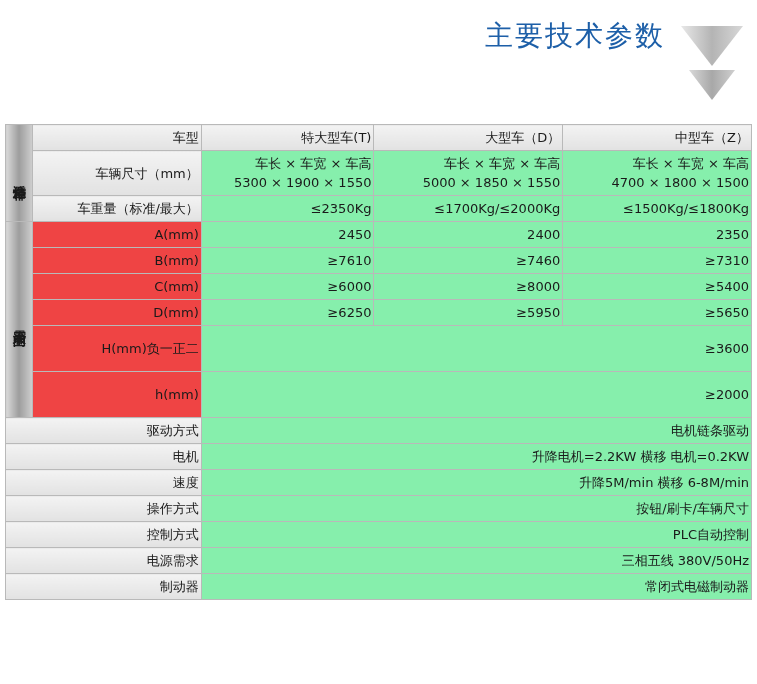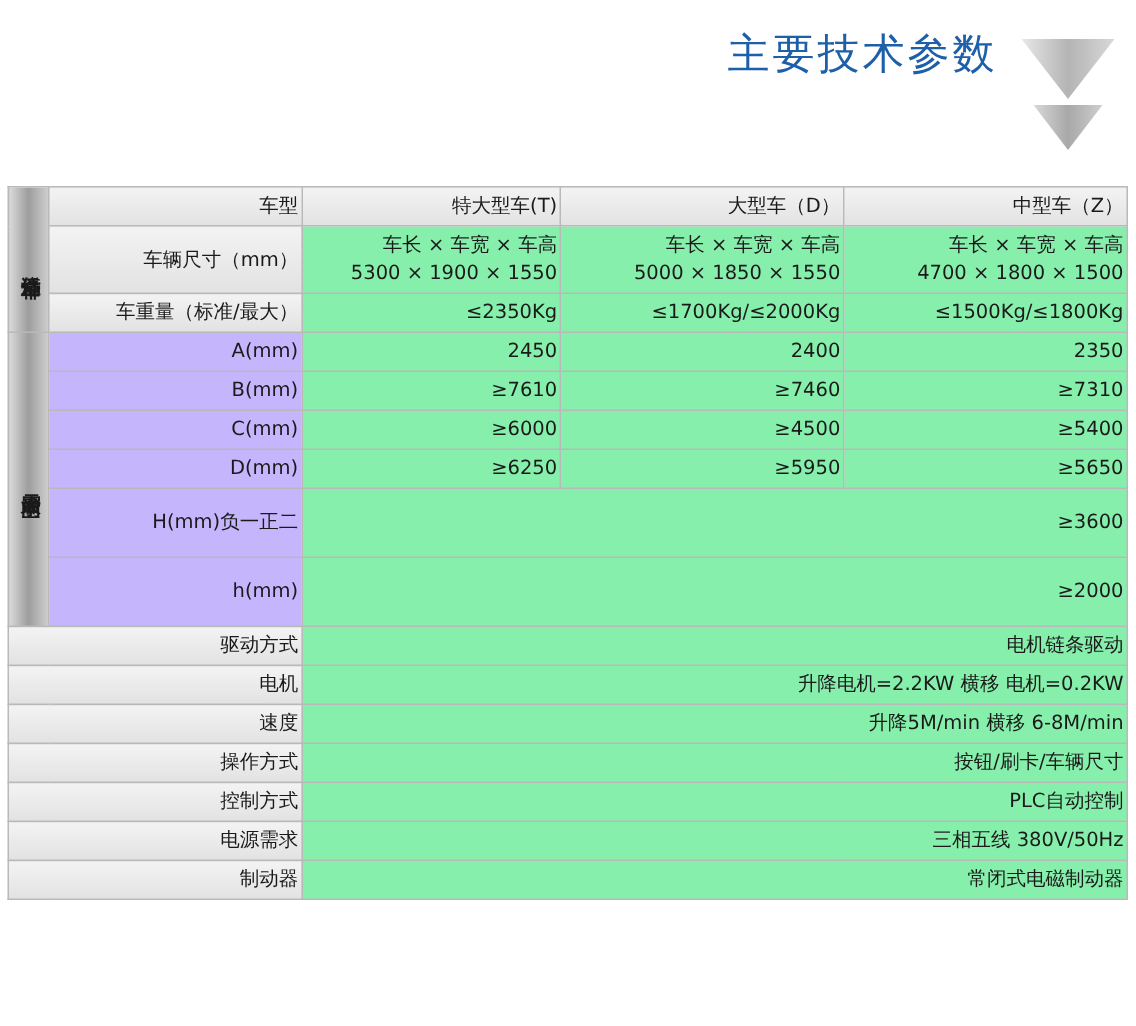--- a/index.html
+++ b/index.html
@@ -84,21 +84,21 @@
     display: inline-block;
     writing-mode: vertical-rl;
     line-height: 22px;
   }
   .rowhead {
     width: 168px;
     background: linear-gradient(to bottom, #f3f3f3, #e2e2e2);
     font-size: 15px;
   }
   .rowhead-plain {
-    background: #c4b5fd;
+    background: #ef4444;
   }
   .colhead {
     background: linear-gradient(to bottom, #f3f3f3, #e2e2e2);
     font-size: 15px;
   }
   .val {
     background: #86efac;
   }
   .two-line {
     font-size: 13.5px;
@@ -188,21 +188,21 @@
       <tr>
         <td class="rowhead rowhead-plain">B(mm)</td>
         <td class="val">≥7610</td>
         <td class="val">≥7460</td>
         <td class="val">≥7310</td>
       </tr>
 
       <tr>
         <td class="rowhead rowhead-plain">C(mm)</td>
         <td class="val">≥6000</td>
-        <td class="val">≥4500</td>
+        <td class="val">≥8000</td>
         <td class="val">≥5400</td>
       </tr>
 
       <tr>
         <td class="rowhead rowhead-plain">D(mm)</td>
         <td class="val">≥6250</td>
         <td class="val">≥5950</td>
         <td class="val">≥5650</td>
       </tr>
 

